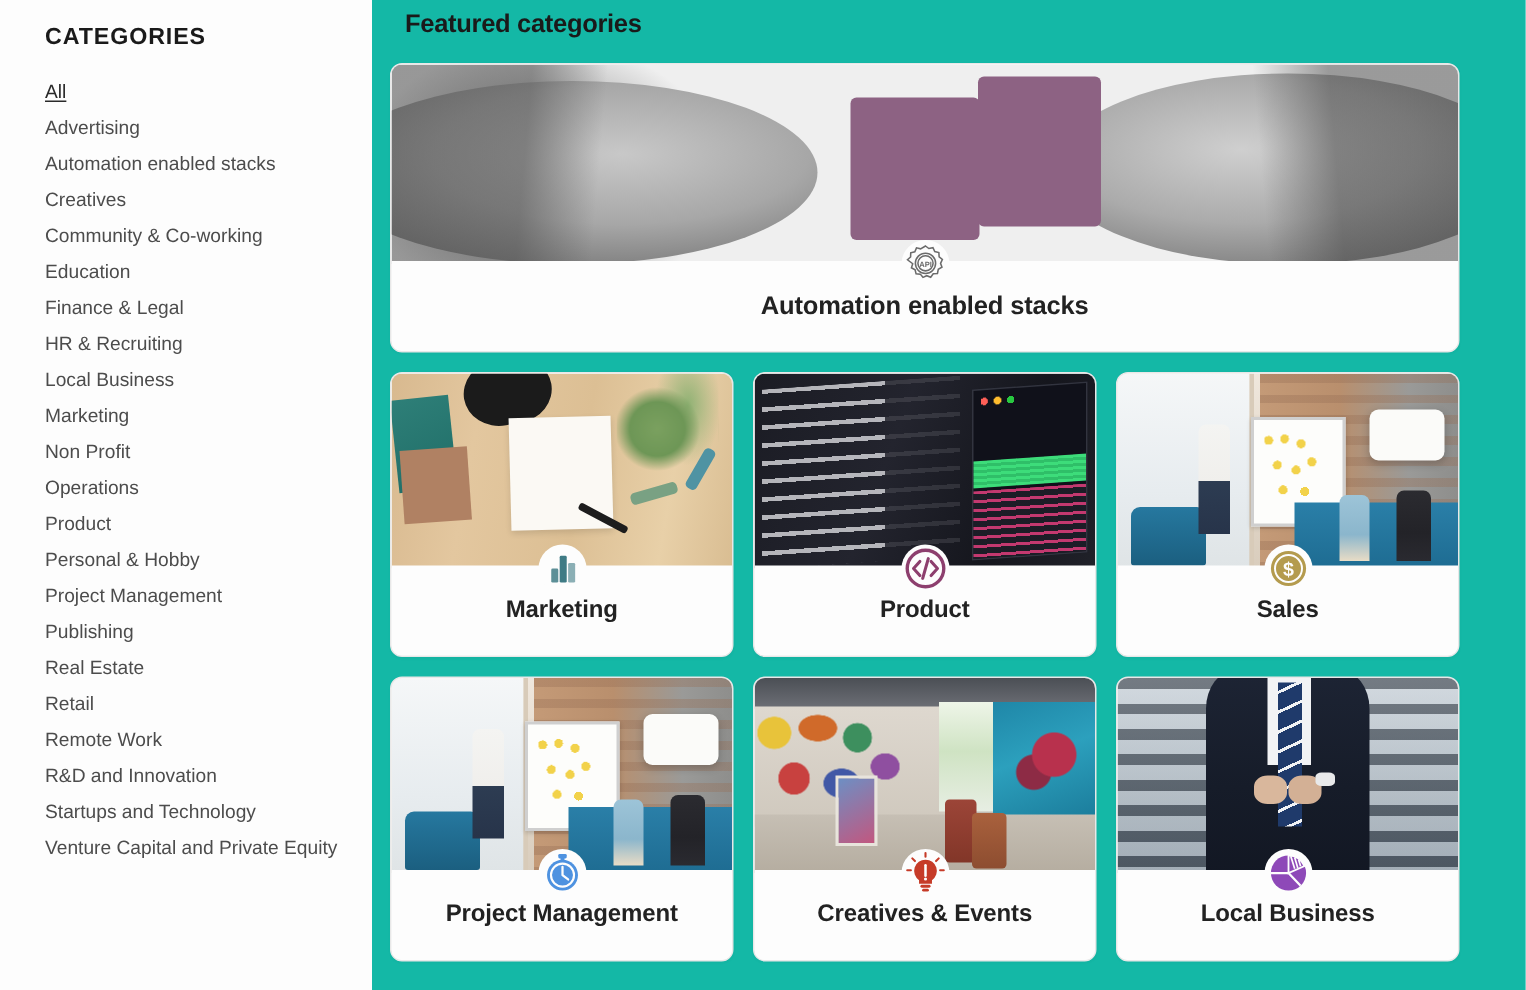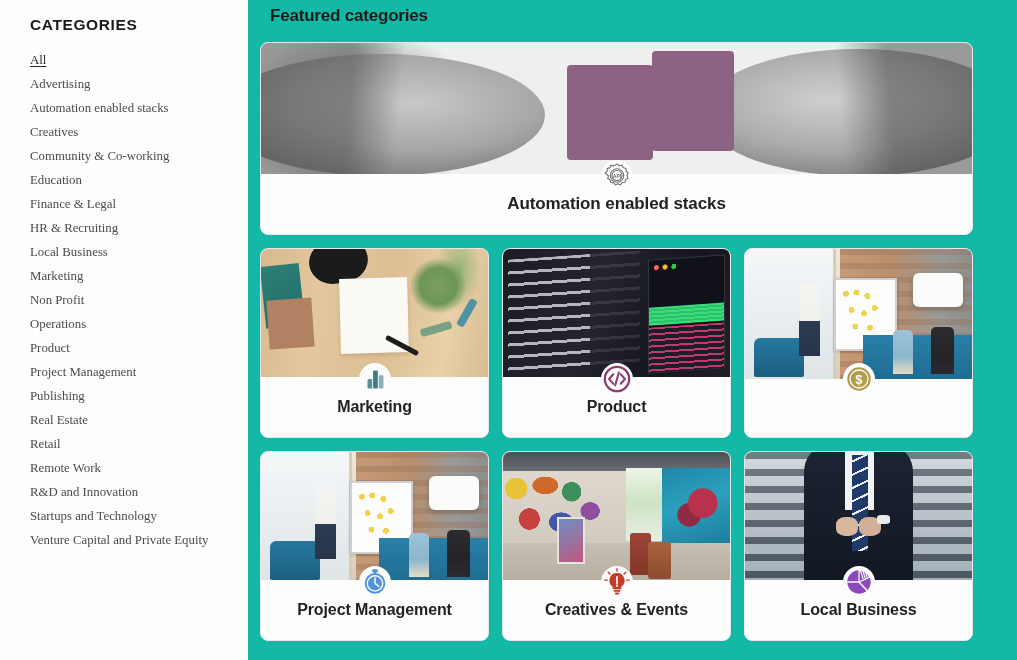--- a/index.html
+++ b/index.html
@@ -38,21 +38,20 @@
   .cat-item {
     font-size: 12.8px;
     color: #4c4c4c;
     line-height: 1.05;
     padding: 0 0 0 0;
     height: 24px;
     display: flex;
     align-items: center;
     cursor: pointer;
     white-space: nowrap;
-    font-family: Liberation Serif, serif;
   }
   .cat-item.active {
     color: #2a2a2a;
   }
   .cat-item.active .cat-label {
     text-decoration: underline;
     text-underline-offset: 2px;
   }
   .cat-label { display: inline-block; }
 
@@ -475,20 +474,23 @@
           <span class="cat-label">Marketing</span>
         </li>
         <li class="cat-item">
           <span class="cat-label">Non Profit</span>
         </li>
         <li class="cat-item">
           <span class="cat-label">Operations</span>
         </li>
         <li class="cat-item">
           <span class="cat-label">Product</span>
+        </li>
+        <li class="cat-item">
+          <span class="cat-label">Personal &amp; Hobby</span>
         </li>
         <li class="cat-item">
           <span class="cat-label">Project Management</span>
         </li>
         <li class="cat-item">
           <span class="cat-label">Publishing</span>
         </li>
         <li class="cat-item">
           <span class="cat-label">Real Estate</span>
         </li>
@@ -593,20 +595,21 @@
               <span class="p3"></span>
             </div>
           </div>
           <div class="card-badge">
             <svg width="30" height="30" viewBox="0 0 32 32">
               <circle cx="16" cy="16" r="12.5" fill="#b49b4e"></circle>
               <circle cx="16" cy="16" r="9.6" fill="none" stroke="#fdfdfd" stroke-width="1.4"></circle>
               <text x="16" y="21.4" font-family="'Liberation Sans', sans-serif" font-size="14" font-weight="700" fill="#fdfdfd" text-anchor="middle">$</text>
             </svg>
           </div>
+          <div class="card-label">Sales</div>
         </div>
         <div class="cat-card">
           <div class="card-img">
             <div class="ph ph-office">
               <span class="window"></span>
               <span class="brick"></span>
               <span class="lamp"></span>
               <span class="wb"></span>
               <span class="sofa"></span>
               <span class="chair"></span>

